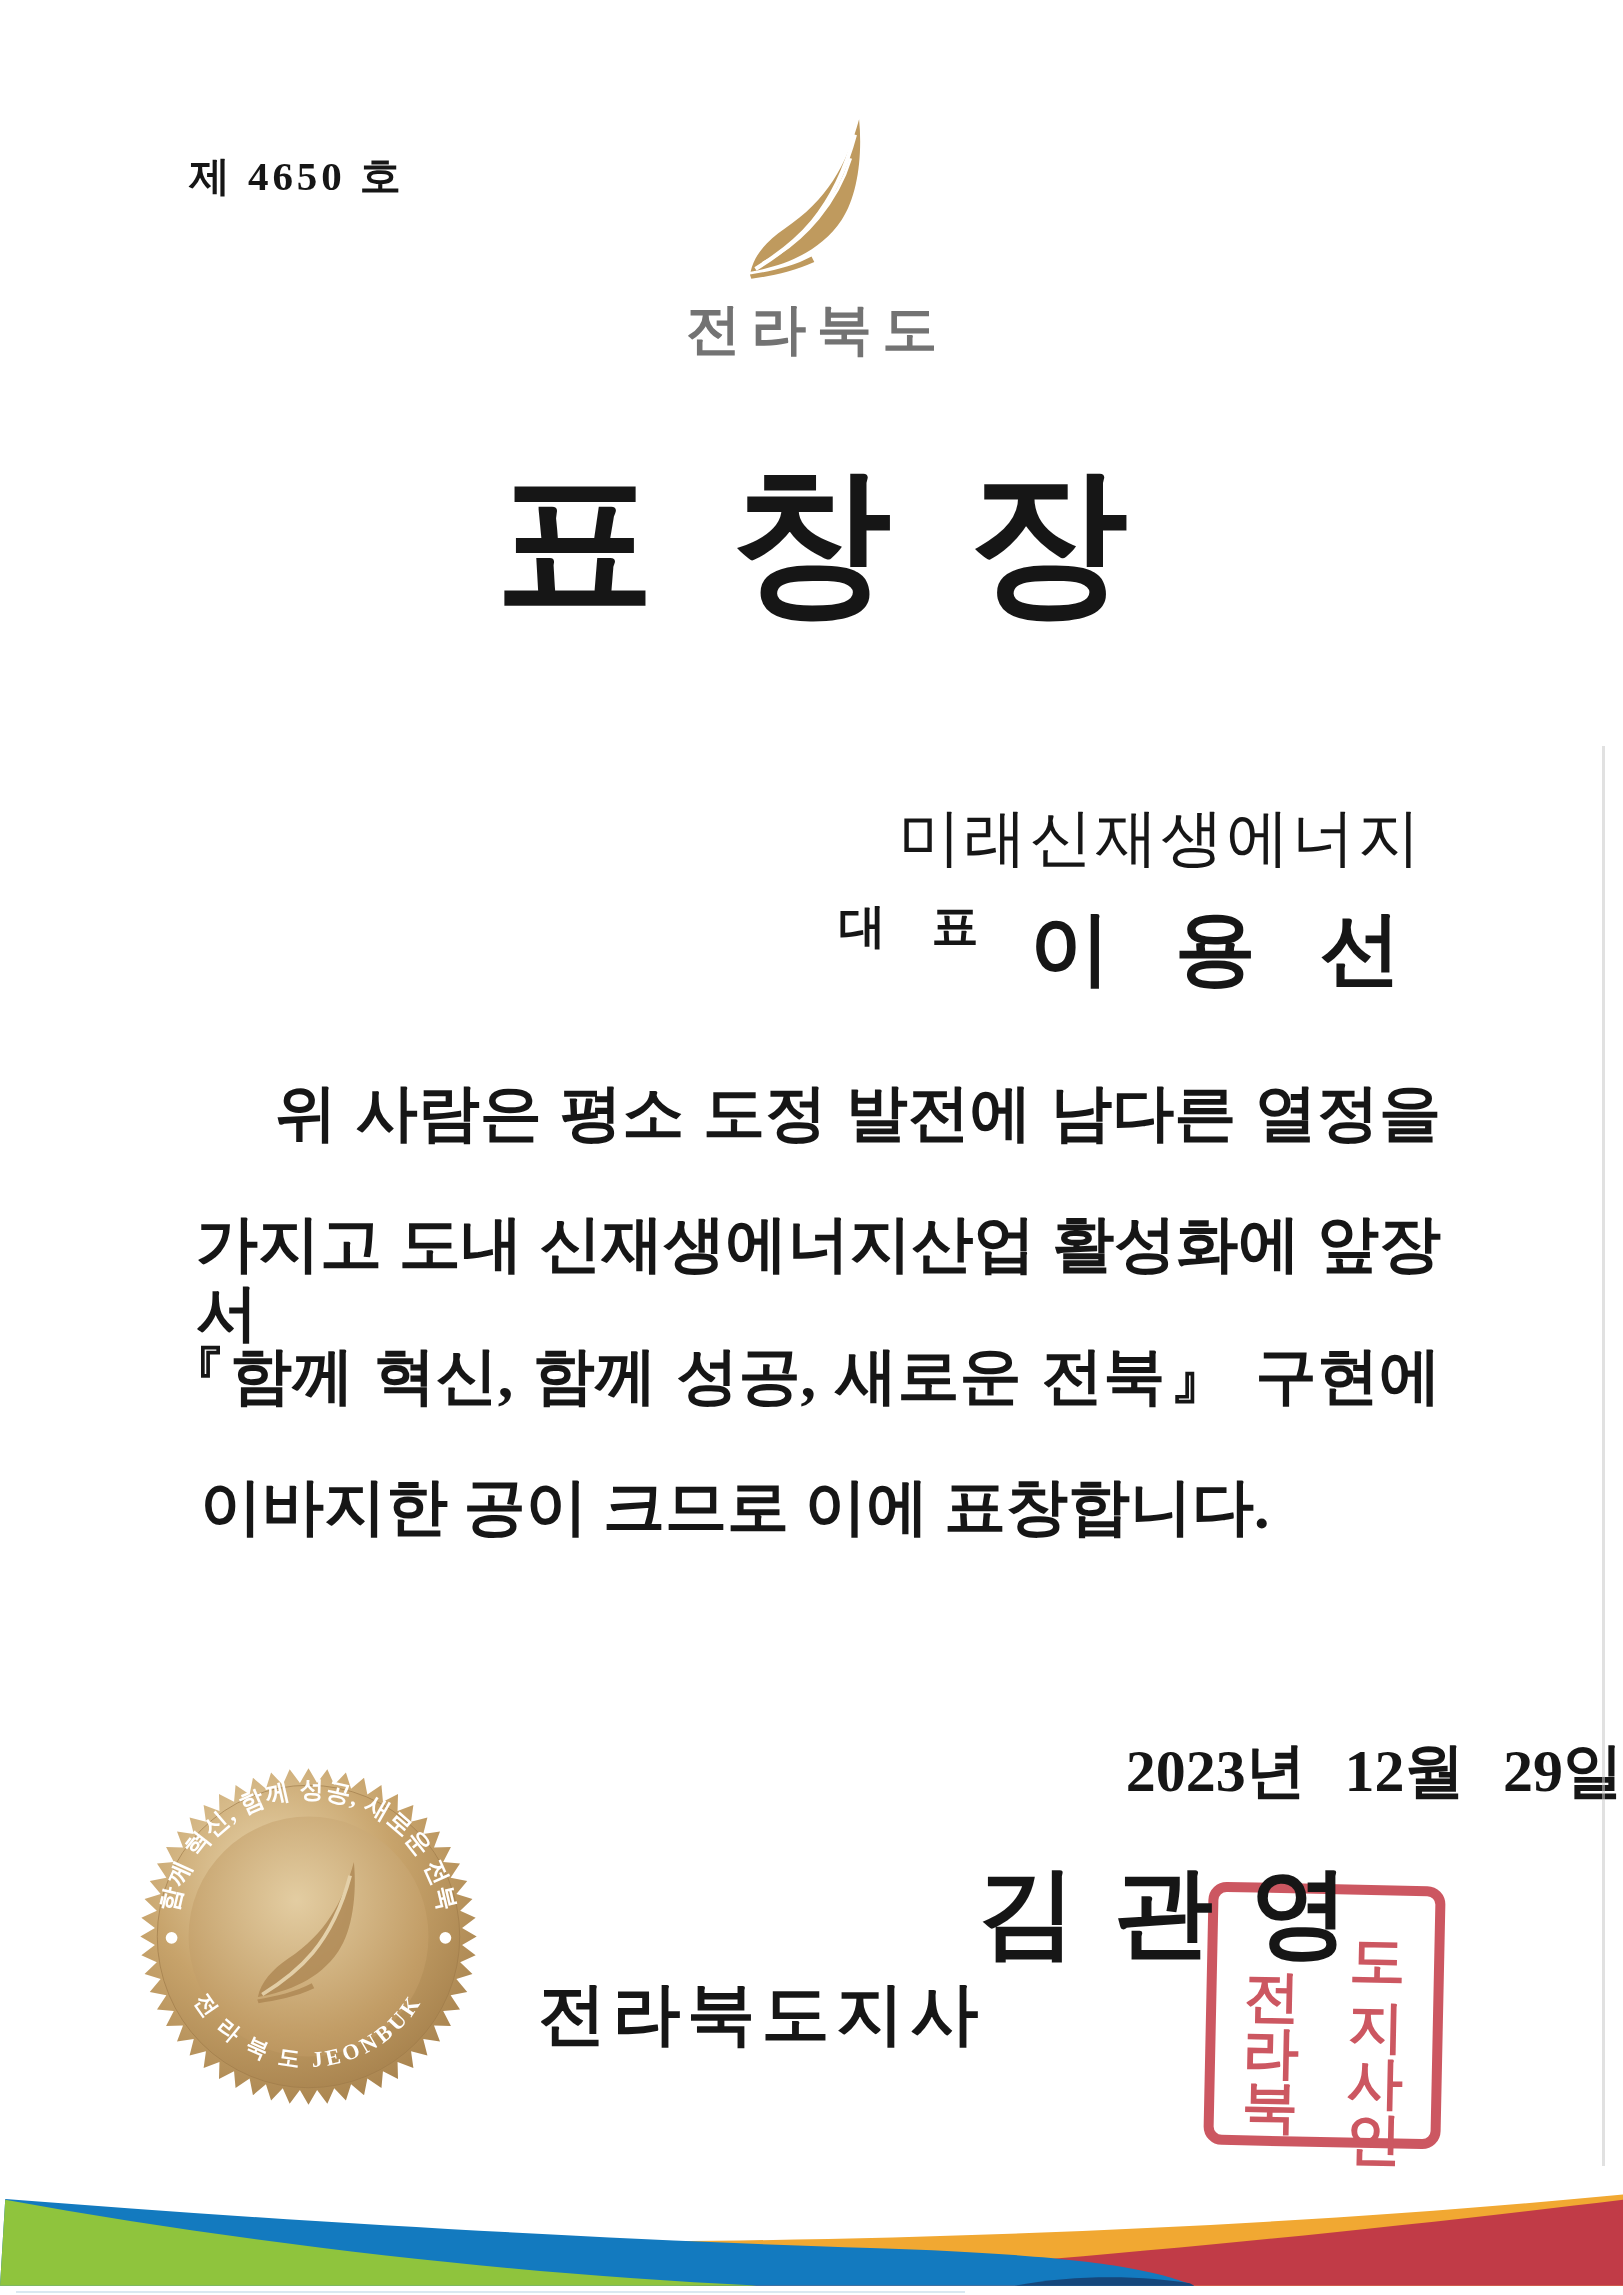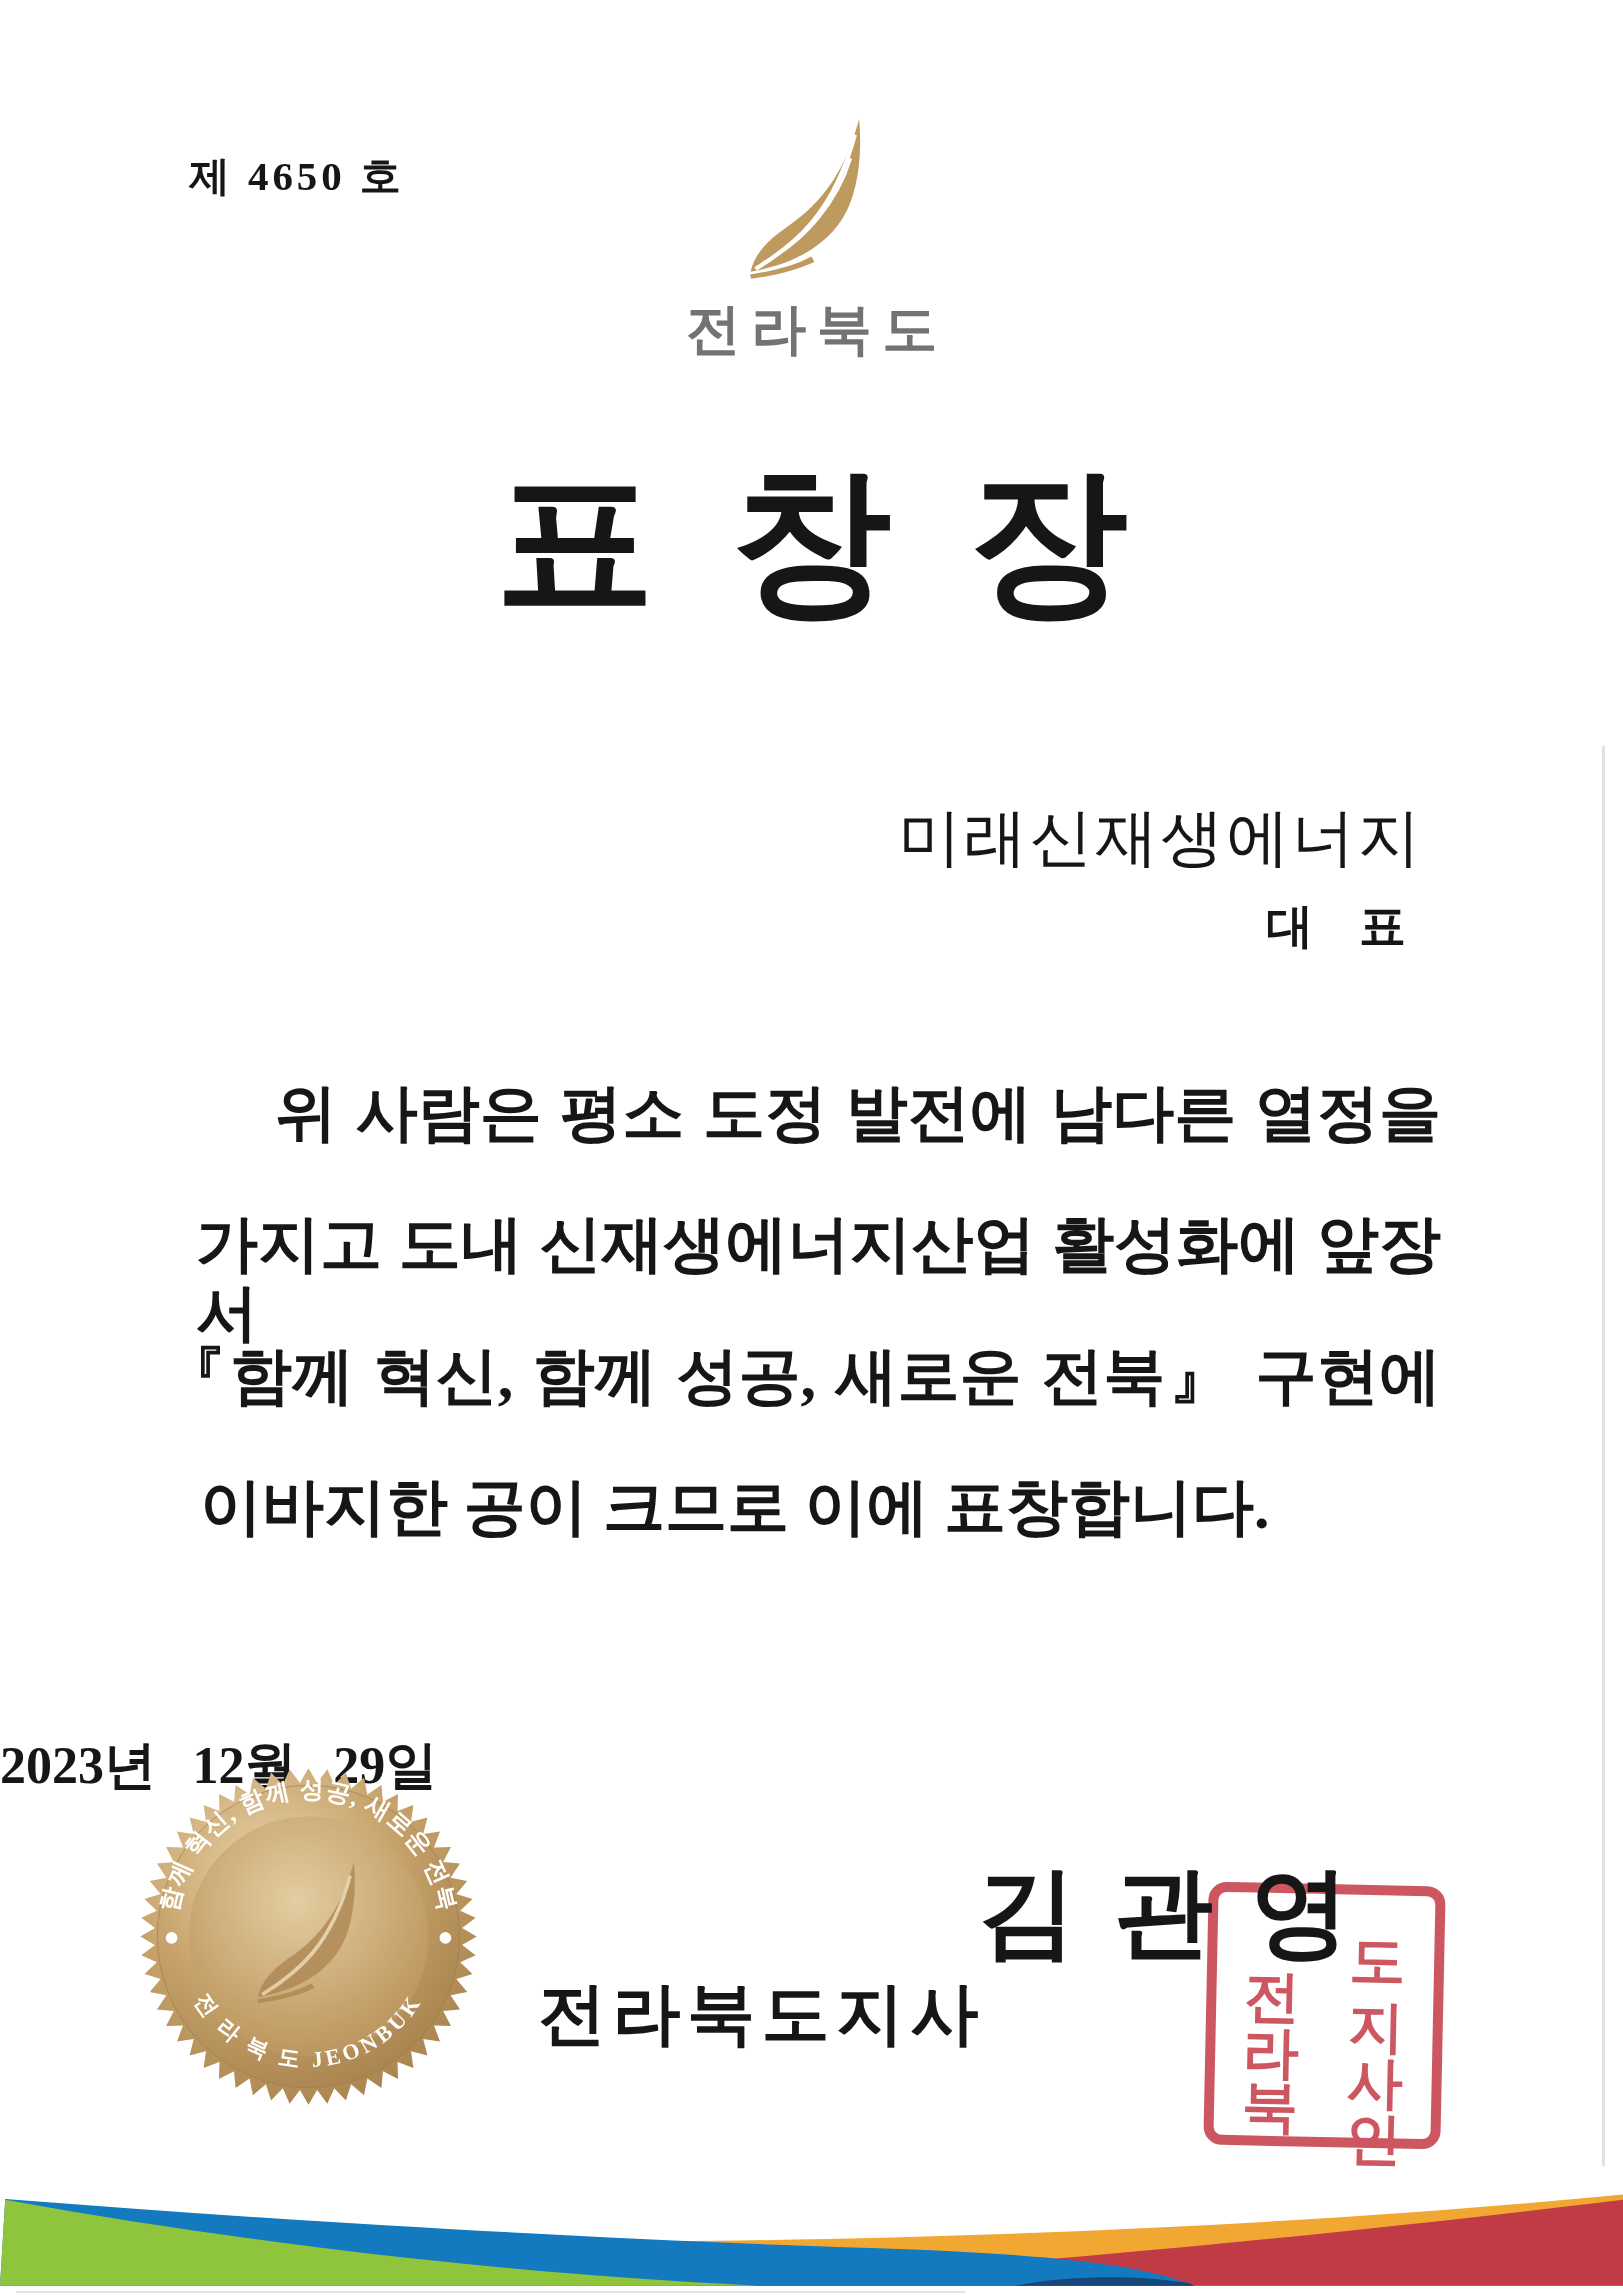--- a/index.html
+++ b/index.html
@@ -23,21 +23,21 @@
   .recipient-role{font-size:47px;font-weight:700;letter-spacing:17px;}
   .recipient-name{font-size:81px;font-weight:700;letter-spacing:22px;}
   
   .body-line{font-size:62px;font-weight:700;line-height:1.12;white-space:nowrap;}
   .jline{white-space:normal;text-align:justify;text-align-last:justify;}
   .bl1{top:1079px;left:275px;right:182px;}
   .bl2{top:1210px;left:196px;right:182px;}
   .bl3{top:1342px;left:164px;right:182px;}
   .bl4{top:1473px;left:200px;}
   
-  .issue-date{top:1731px;left:0;right:0;text-align:left;font-size:52px;font-weight:600;
+  .issue-date{top:1731px;left:0;right:0;text-align:right;font-size:60px;font-weight:600;
     word-spacing:23.6px;}
   
   .signer-title{top:1969px;left:538px;font-size:68px;font-weight:700;letter-spacing:6.5px;z-index:3;}
   .signer-name{top:1847px;left:977px;font-size:99px;font-weight:700;letter-spacing:6.5px;z-index:3;}
   
   .red-stamp{top:1884px;left:1206px;width:237px;height:263px;border:10.5px solid #c94b56;
     border-radius:18.3px;transform:rotate(1.2deg);z-index:2;box-sizing:border-box;
     display:flex;flex-direction:row;padding:6.5px 3.9px;opacity:.93;}
   .stamp-col{flex:1;display:flex;flex-direction:column;align-items:center;justify-content:space-around;
     color:#c94b56;font-size:56px;font-weight:700;line-height:1;}
@@ -62,20 +62,21 @@
   </svg>
 </div>
 
 <div class="abs org-name">전라북도</div>
 
 <div class="abs cert-title">표 창 장</div>
 
 <div class="abs recipient recipient-company">미래신재생에너지</div>
 <div class="abs recipient recipient-row">
   <span class="recipient-role">대 표</span>
+  <span class="recipient-name">이 용 선</span>
 </div>
 
 <div class="abs body-line jline bl1">위 사람은 평소 도정 발전에 남다른 열정을</div>
 <div class="abs body-line jline bl2">가지고 도내 신재생에너지산업 활성화에 앞장서</div>
 <div class="abs body-line jline bl3">『함께 혁신, 함께 성공, 새로운 전북』 구현에</div>
 <div class="abs body-line bl4">이바지한 공이 크므로 이에 표창합니다.</div>
 
 <div class="abs issue-date">2023년 12월 29일</div>
 
 <div class="abs gold-medal">

